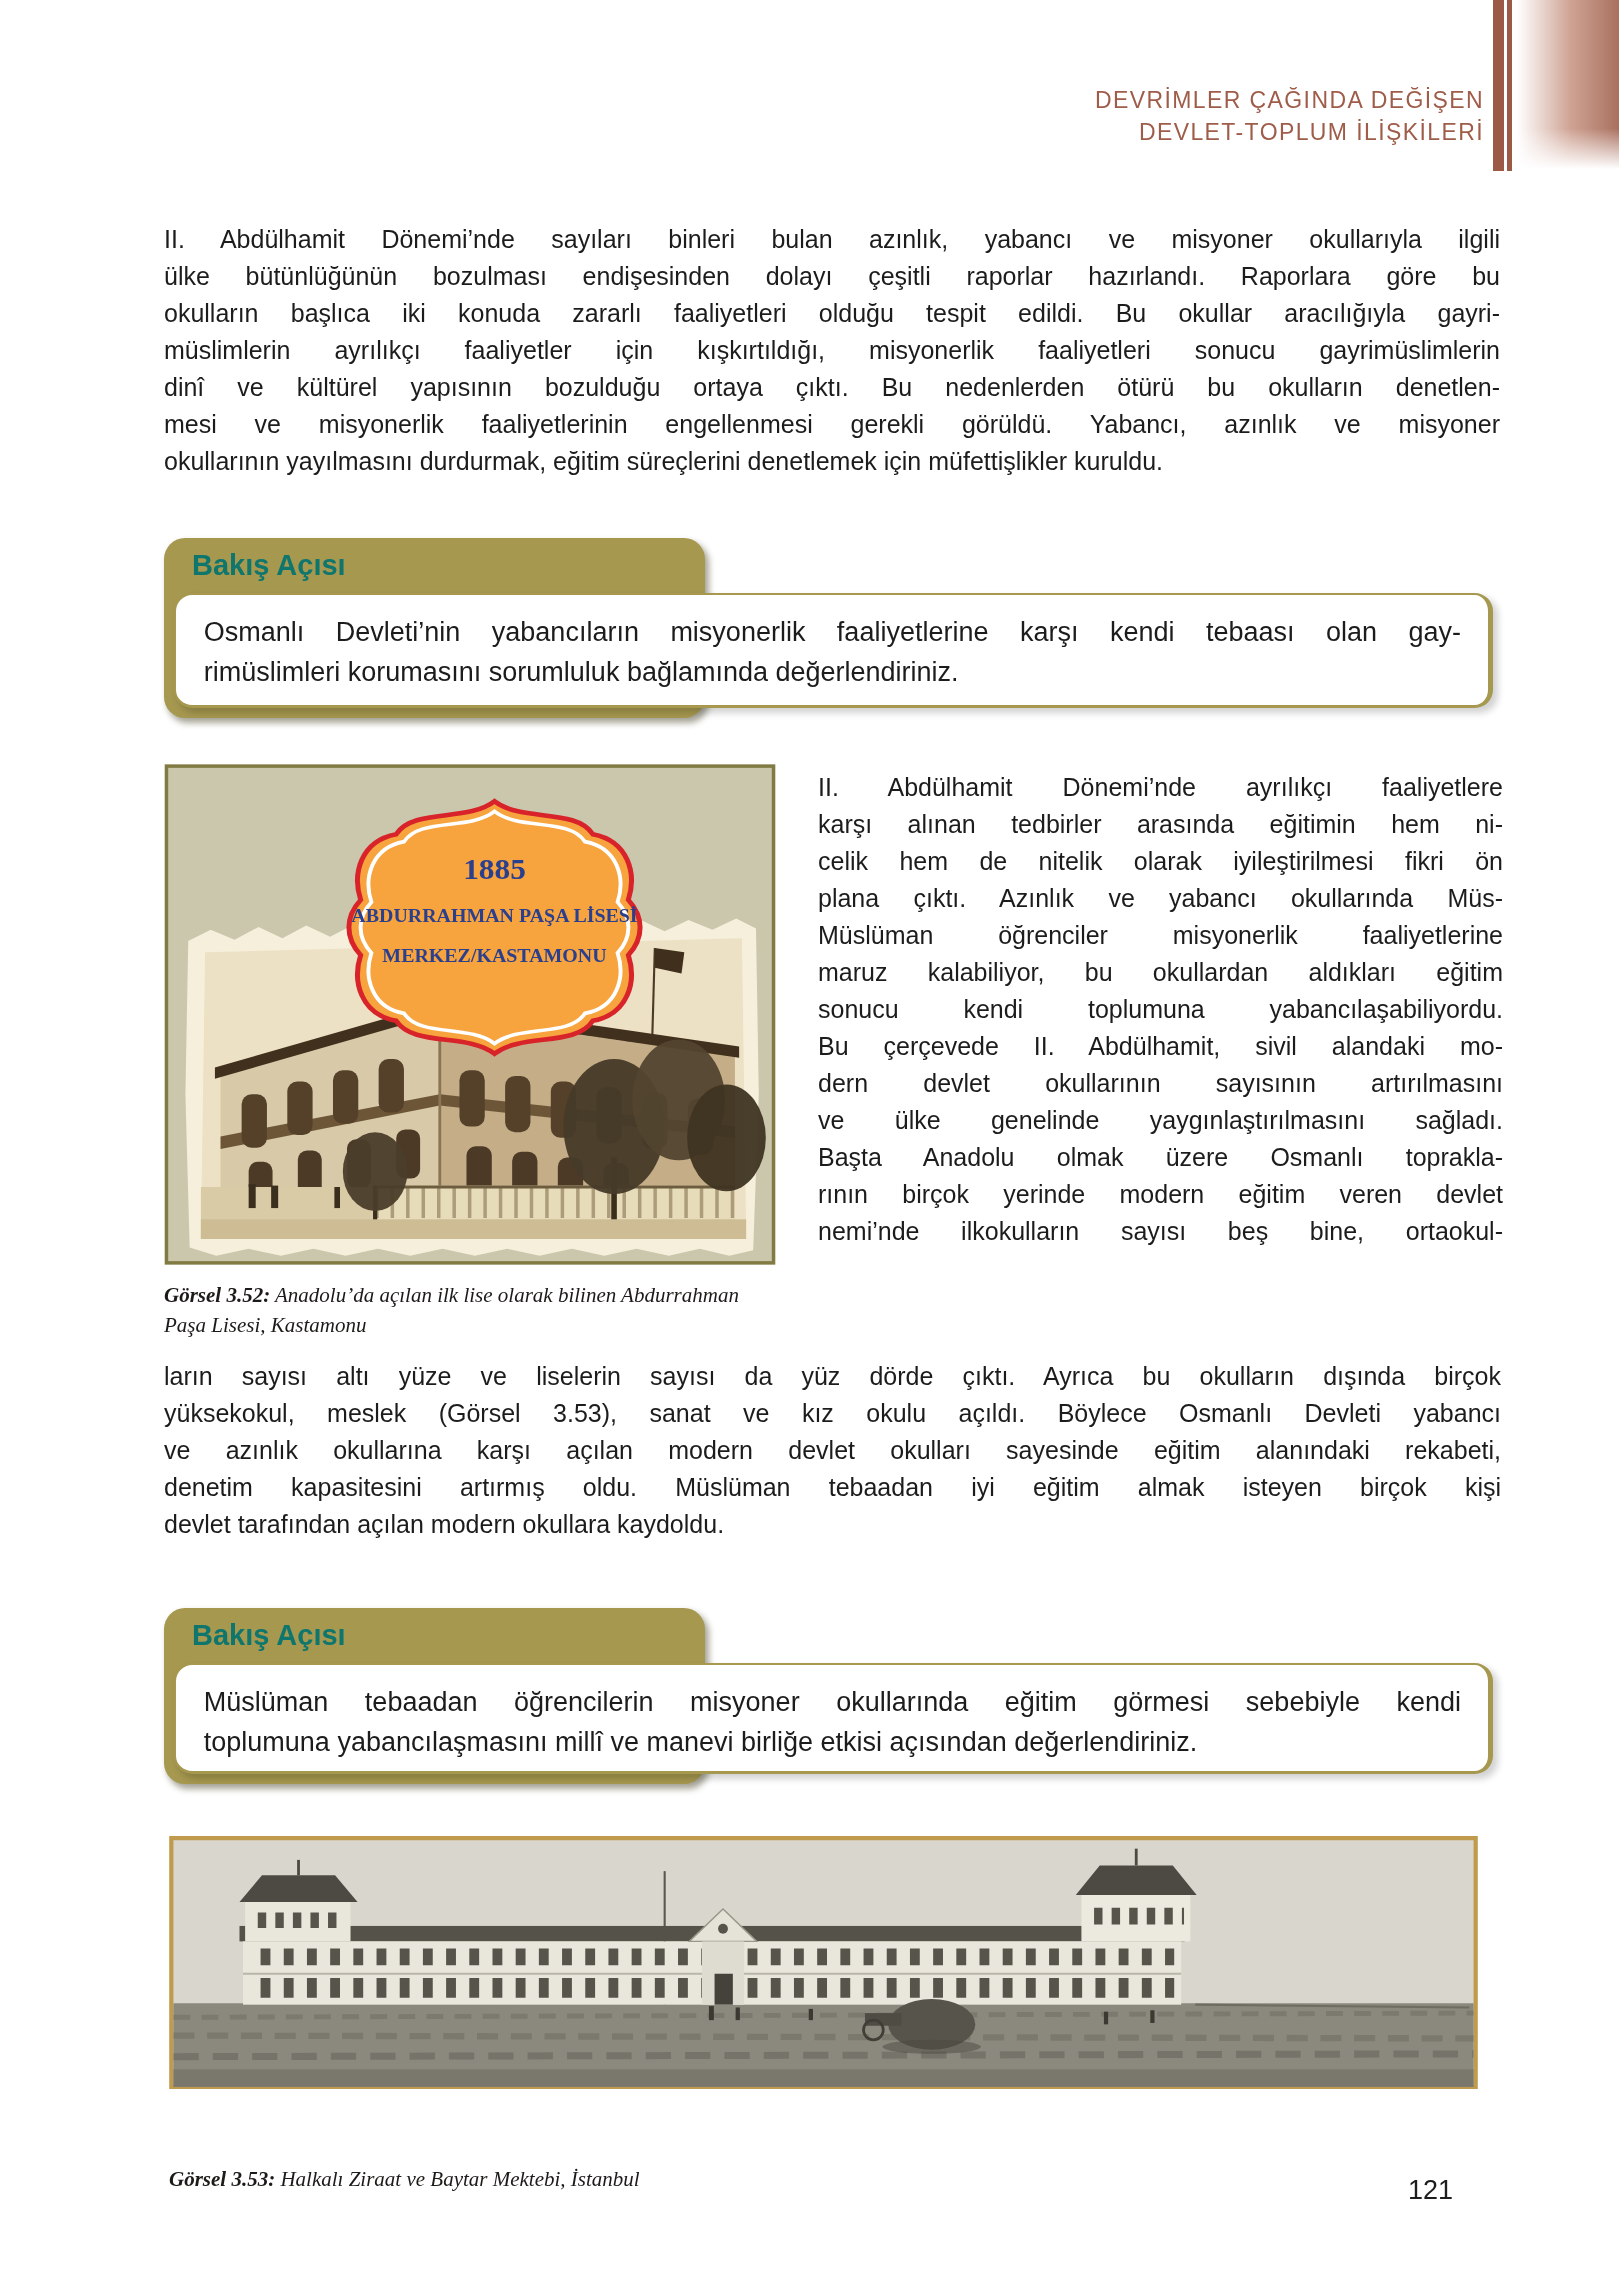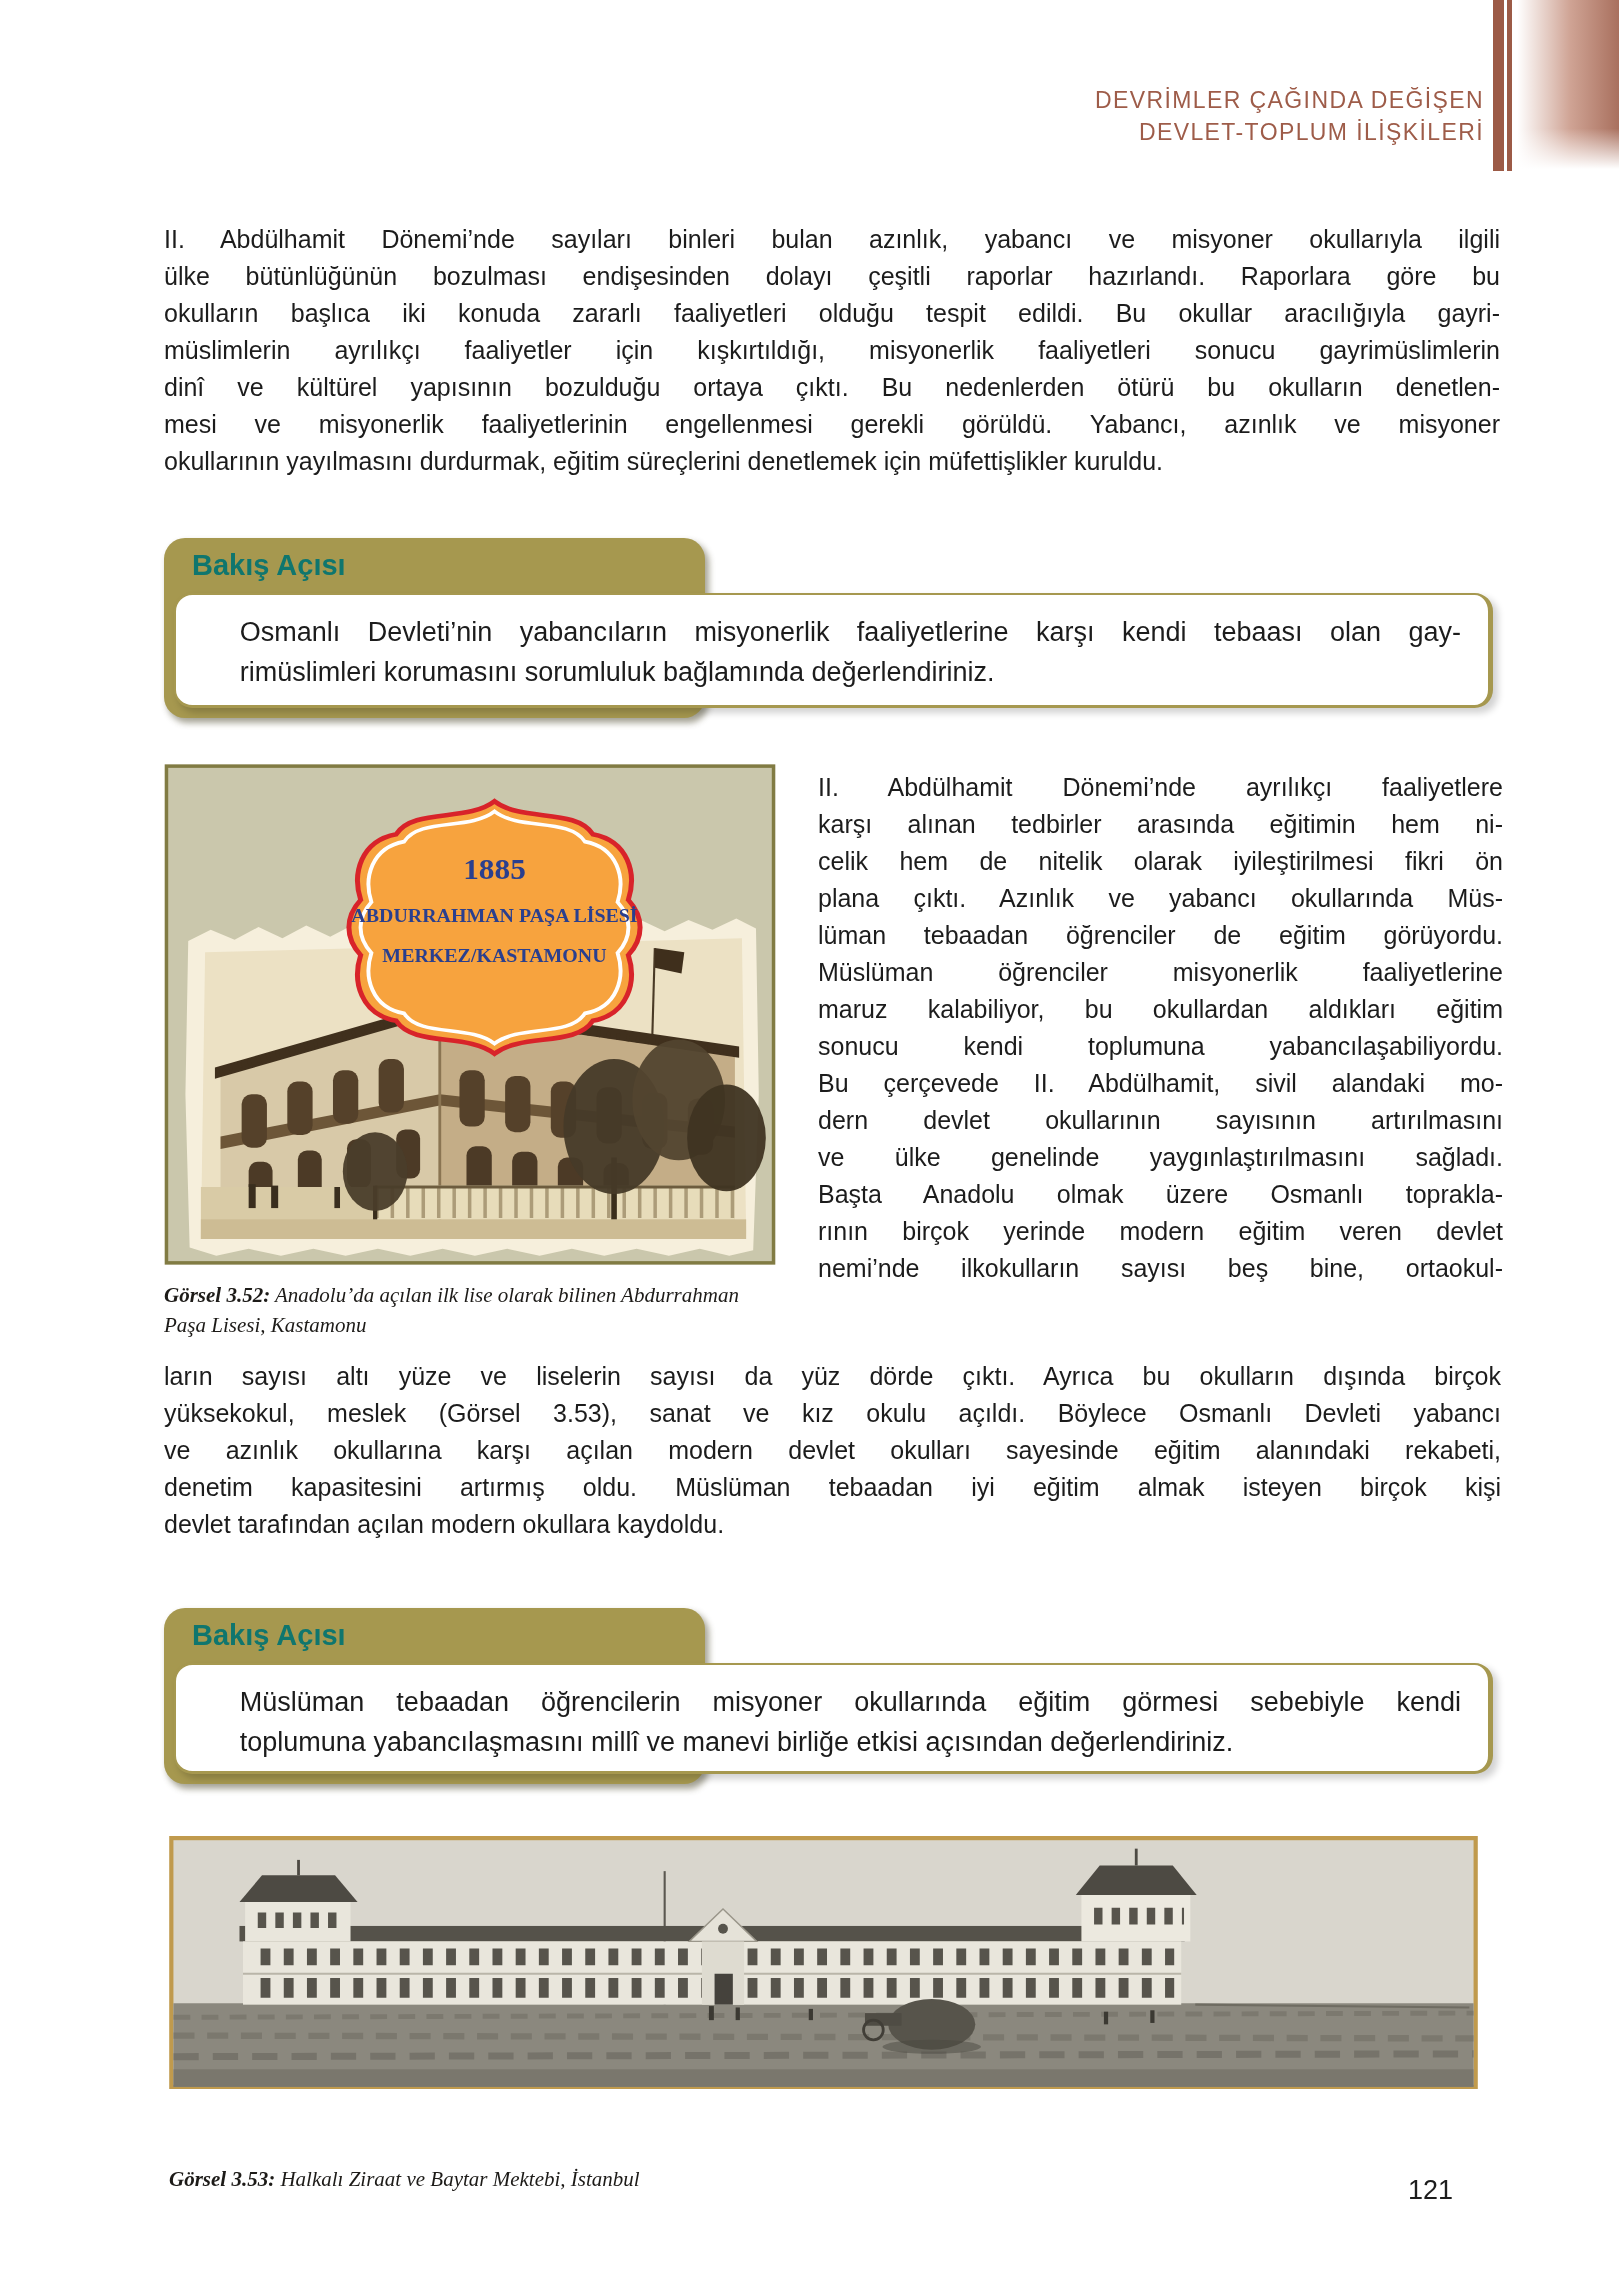--- a/index.html
+++ b/index.html
@@ -32,21 +32,21 @@
   .bakis{position:absolute;left:164px;width:1336px;}
   .bakis.first{top:538px;height:180px;}
   .bakis.second{top:1608px;height:176px;}
   .bakis-backdrop{position:absolute;left:0;top:0;width:541px;height:100%;
     background:#a6984f;border-radius:21px;box-shadow:3.5px 4.2px 6.3px rgba(60,55,25,.45);}
   .bakis-title{position:absolute;left:28px;top:11.2px;font-size:29px;font-weight:bold;color:#0f766e;}
   .bakis-panel{position:absolute;left:9.8px;right:7px;top:55px;bottom:9.8px;background:#ffffff;
     border:2.1px solid #a6984f;border-right-width:5.6px;border-bottom-width:3.5px;border-radius:18.3px;
     box-shadow:4.9px 4.9px 7.7px rgba(0,0,0,.18);padding:17px 27px 0 28px;box-sizing:border-box;}
   .bakis-text{font-size:27px;line-height:40px;}
-  .bakis-text .line{height:40px;margin-left:36px;}
+  .bakis-text .line{height:40px;}
 
   
   .figure1{position:absolute;left:164px;top:764px;width:612px;height:501px;}
   .figure1 svg{display:block;width:612px;height:501px;}
   .badge{position:absolute;left:181px;top:32px;width:299px;height:263px;}
   .badge svg{display:block;width:100%;height:100%;}
   .badge text{font-family:"Liberation Serif",serif;font-weight:bold;fill:#2a3f8e;}
 
   .caption{position:absolute;font-family:"Liberation Serif",serif;font-style:italic;
     font-size:21px;line-height:29.5px;color:#1d1b18;}
@@ -176,21 +176,20 @@
       <span>Anadolu’da açılan ilk lise olarak bilinen Abdurrahman</span>
     </div>
     <div class="cap-line">Paşa Lisesi, Kastamonu</div>
   </div>
 
   <div class="para colp lines justify-all">
       <div class="line">II. Abdülhamit Dönemi’nde ayrılıkçı faaliyetlere</div>
       <div class="line">karşı alınan tedbirler arasında eğitimin hem ni-</div>
       <div class="line">celik hem de nitelik olarak iyileştirilmesi fikri ön</div>
       <div class="line">plana çıktı. Azınlık ve yabancı okullarında Müs-</div>
-      <div class="line">lüman tebaadan öğrenciler de eğitim görüyordu.</div>
       <div class="line">Müslüman öğrenciler misyonerlik faaliyetlerine</div>
       <div class="line">maruz kalabiliyor, bu okullardan aldıkları eğitim</div>
       <div class="line">sonucu kendi toplumuna yabancılaşabiliyordu.</div>
       <div class="line">Bu çerçevede II. Abdülhamit, sivil alandaki mo-</div>
       <div class="line">dern devlet okullarının sayısının artırılmasını</div>
       <div class="line">ve ülke genelinde yaygınlaştırılmasını sağladı.</div>
       <div class="line">Başta Anadolu olmak üzere Osmanlı toprakla-</div>
       <div class="line">rının birçok yerinde modern eğitim veren devlet</div>
       <div class="line">nemi’nde ilkokulların sayısı beş bine, ortaokul-</div>
     </div>

